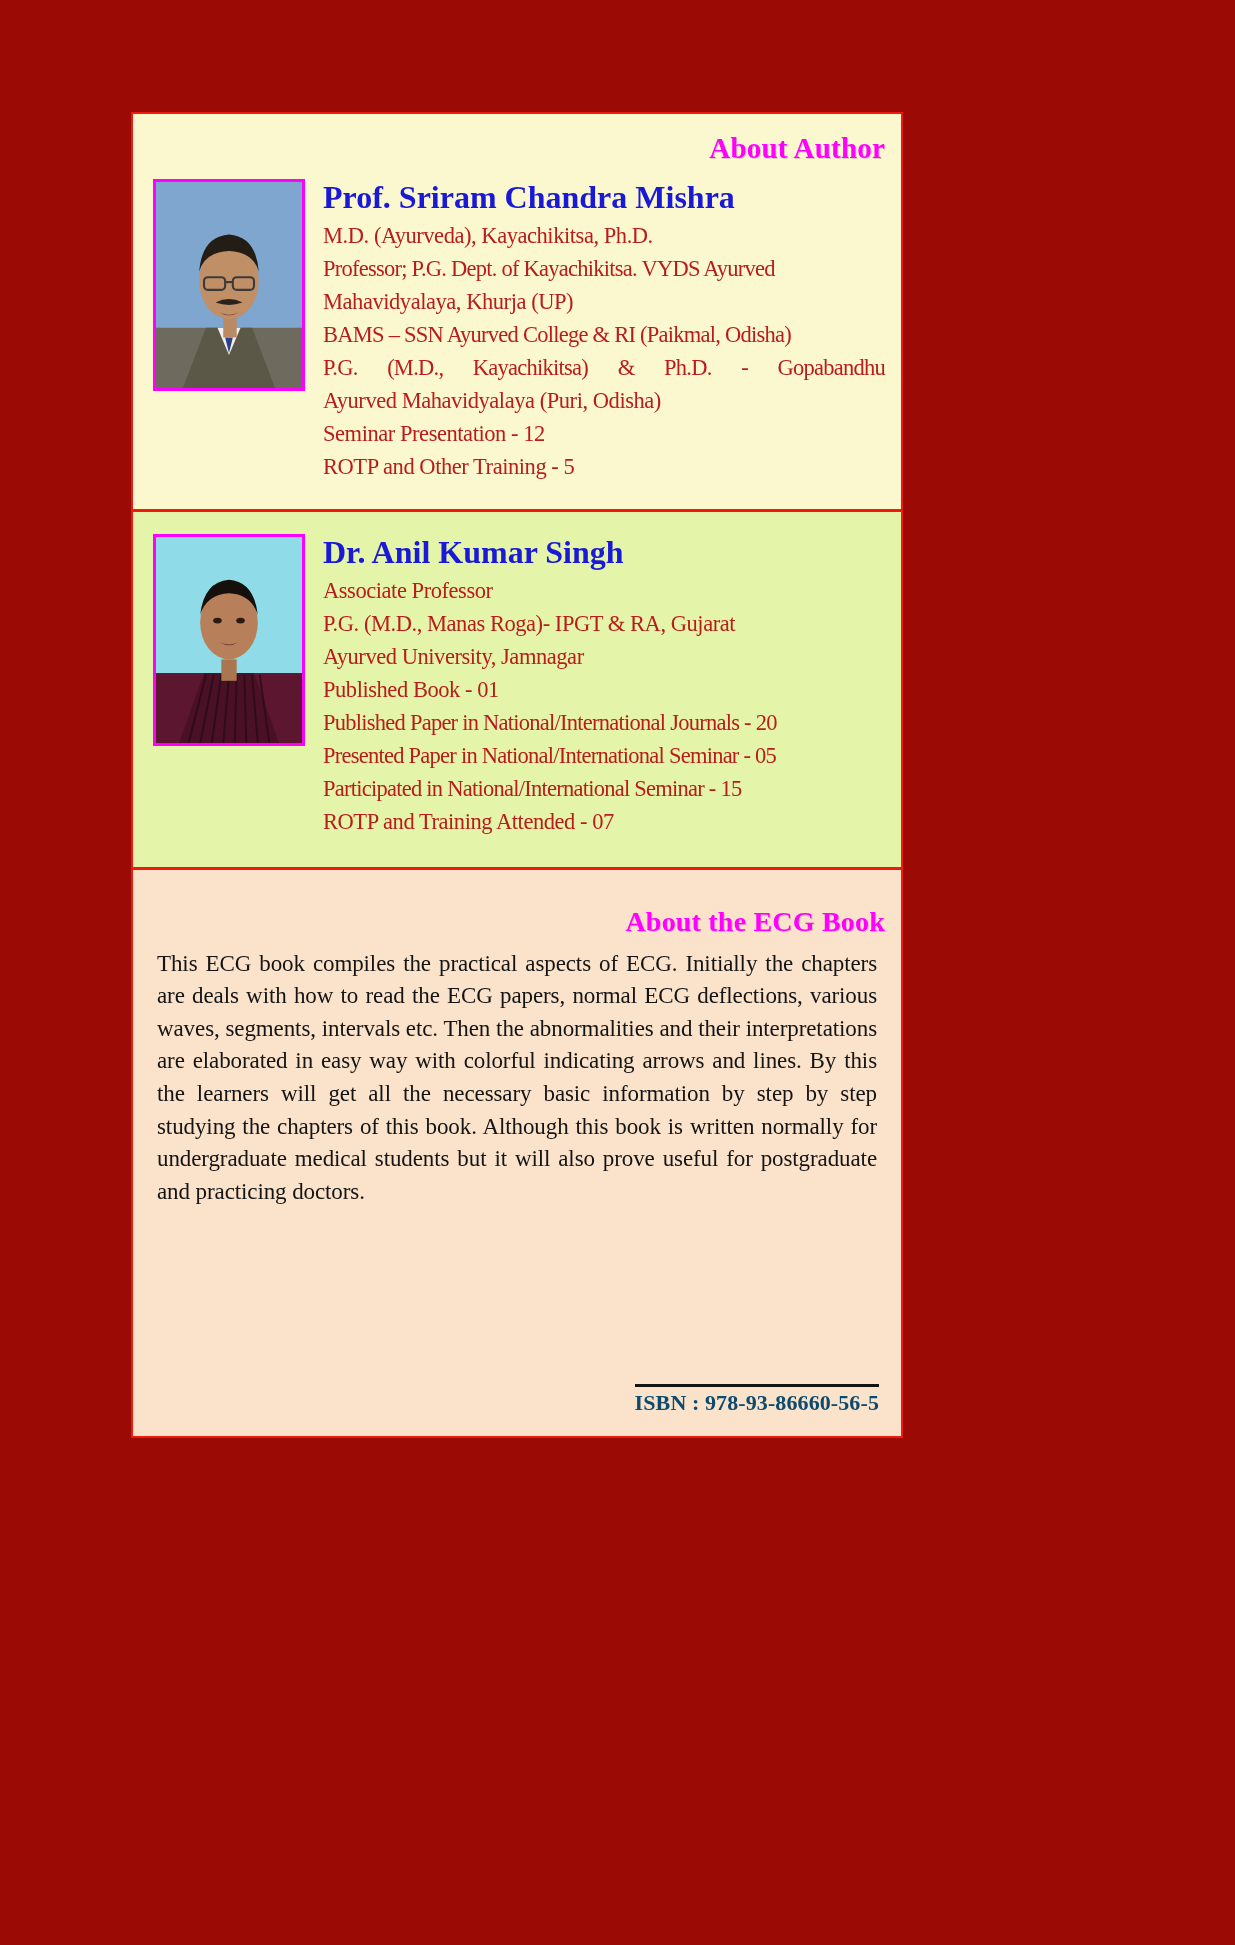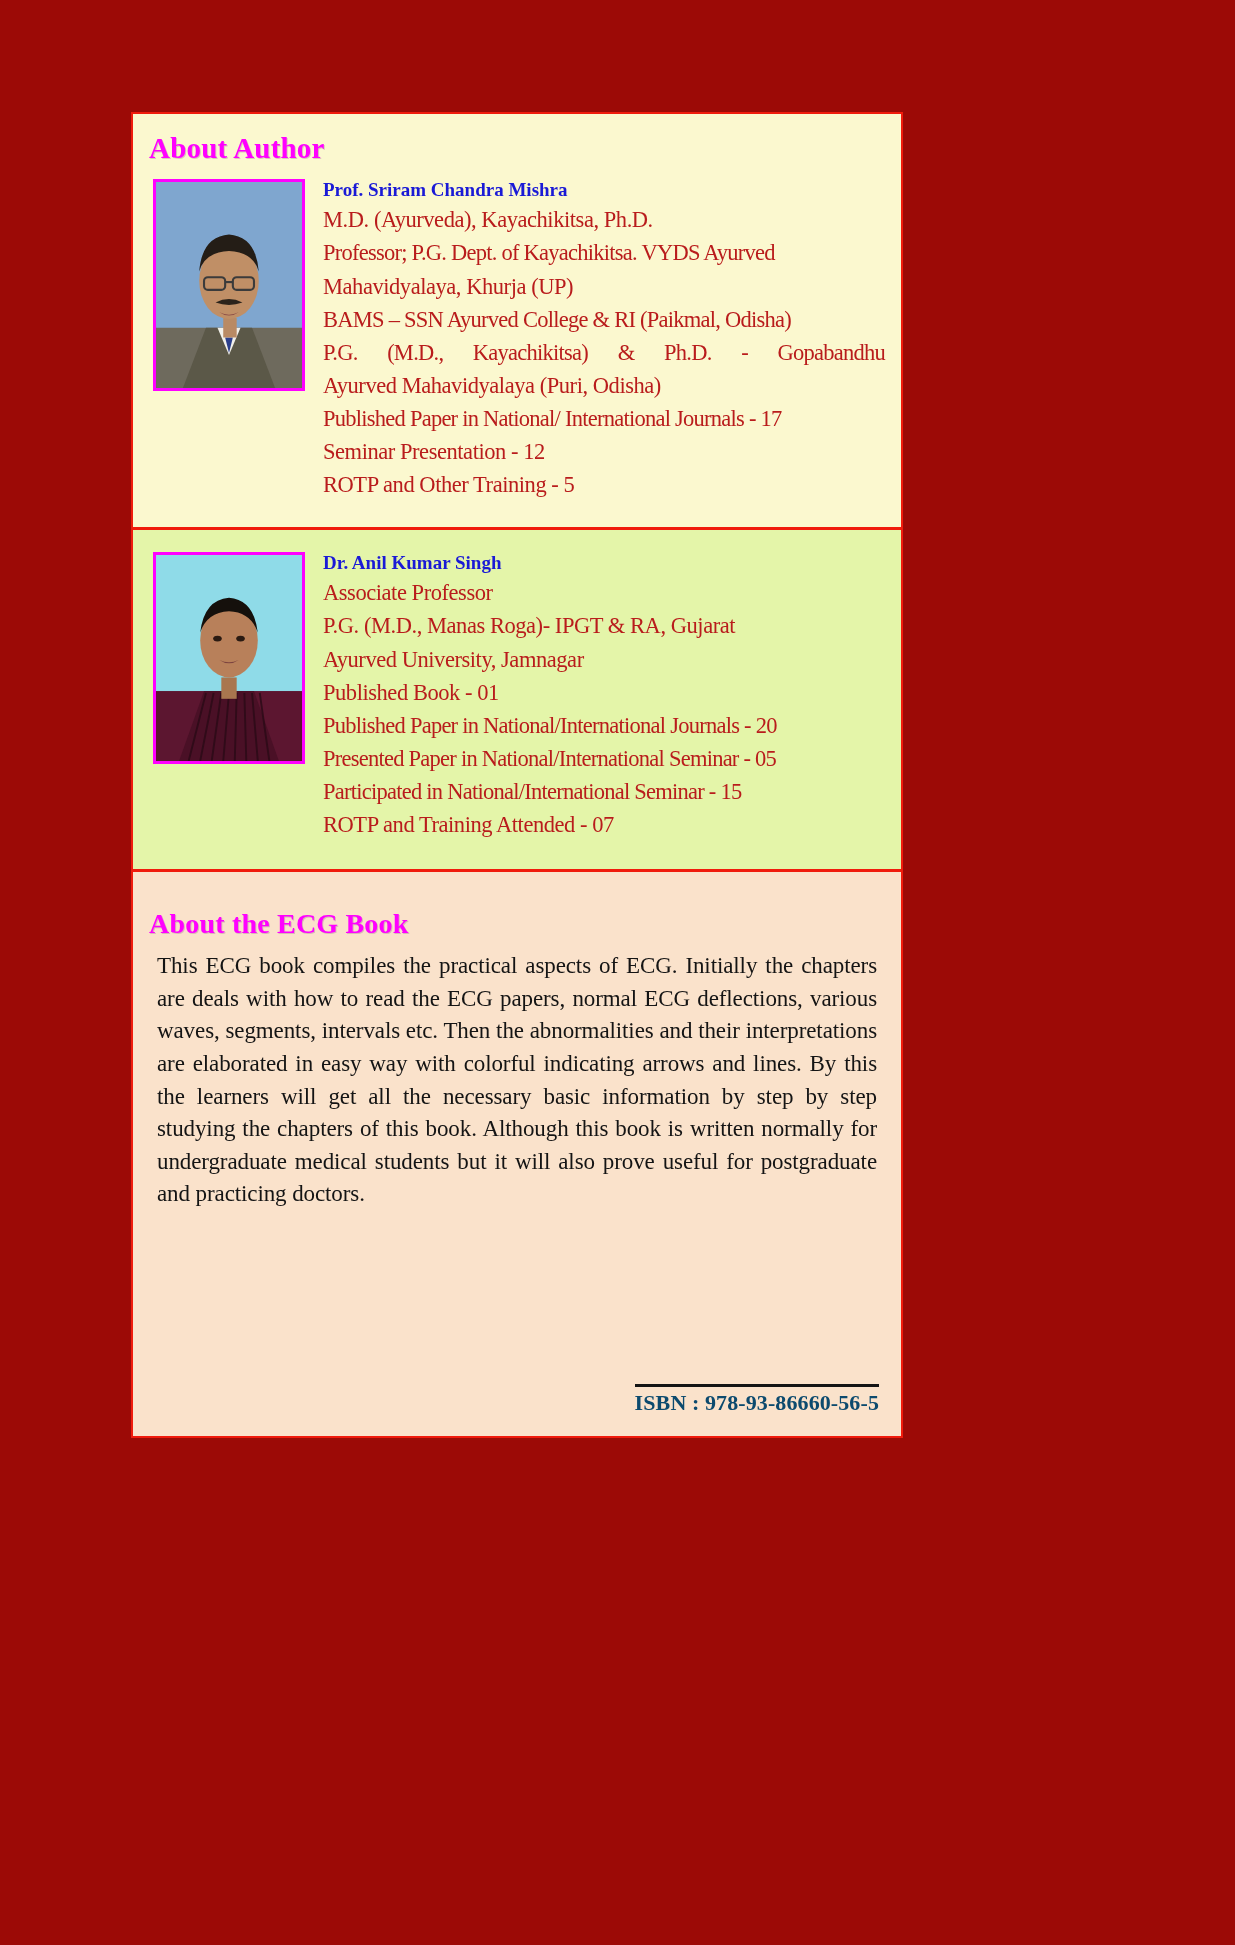--- a/index.html
+++ b/index.html
@@ -52,21 +52,21 @@
   .sect-book {
     background: #fae2cb;
     flex: 1 1 auto;
     padding: 22px 16px 16px 16px;
     box-sizing: border-box;
     position: relative;
   }
 
   
   .section-heading {
-    text-align: left;
+    text-align: right;
     color: #ff00ff;
     font-weight: bold;
     font-size: 29px;
     letter-spacing: .2px;
     margin: 0 0 14px 0;
     text-shadow: 1px 1px 0 rgba(120,60,120,.25);
   }
   .section-heading.book {
     font-size: 28px;
     margin: 14px 0 10px 0;
@@ -93,21 +93,21 @@
   }
   .photo svg { display:block; width:100%; height:100%; }
 
   .author-text {
     flex: 1 1 auto;
     min-width: 0;
   }
   .author-name {
     color: #1a1ad6;
     font-weight: bold;
-    font-size: 19px;
+    font-size: 32px;
     line-height: 1.18;
     margin: 0 0 2px 0;
   }
   .cred-line {
     font-size: 22.5px;
     line-height: 1.47;
     color: #b91c1c;
     margin: 0;
     white-space: nowrap;
   }
@@ -181,21 +181,20 @@
 
         <div class="author-text">
           <div class="author-name">Prof. Sriram Chandra Mishra</div>
 
           <div class="cred-line tight">M.D. (Ayurveda), Kayachikitsa, Ph.D.</div>
           <div class="cred-line tighter">Professor; P.G. Dept. of Kayachikitsa. VYDS Ayurved</div>
           <div class="cred-line tight">Mahavidyalaya, Khurja (UP)</div>
           <div class="cred-line tighter">BAMS – SSN Ayurved College &amp; RI (Paikmal, Odisha)</div>
           <div class="cred-line justify tighter">P.G. (M.D., Kayachikitsa) &amp; Ph.D. - Gopabandhu</div>
           <div class="cred-line tight">Ayurved Mahavidyalaya (Puri, Odisha)</div>
-          <div class="cred-line tighter">Published Paper in National/ International Journals - 17</div>
           <div class="cred-line tight">Seminar Presentation - 12</div>
           <div class="cred-line tight">ROTP and Other Training - 5</div>
         </div>
       </div>
     </div>
 
     <div class="sect-author2">
       <div class="author-row">
 
         <div class="photo-wrap">

